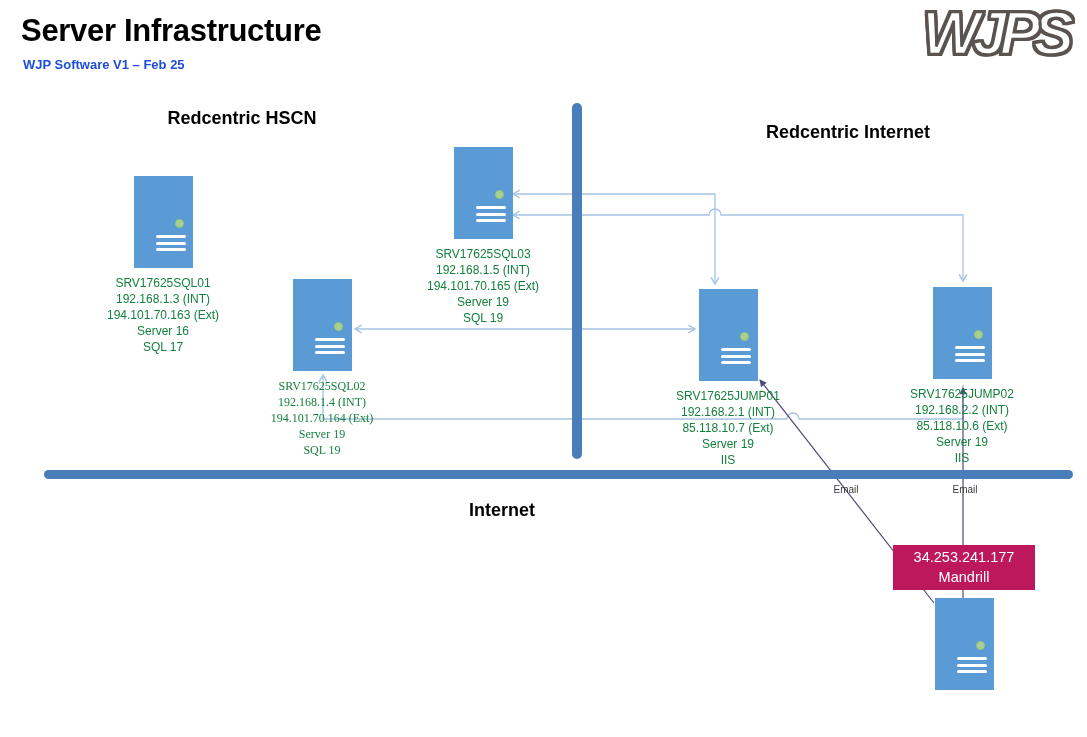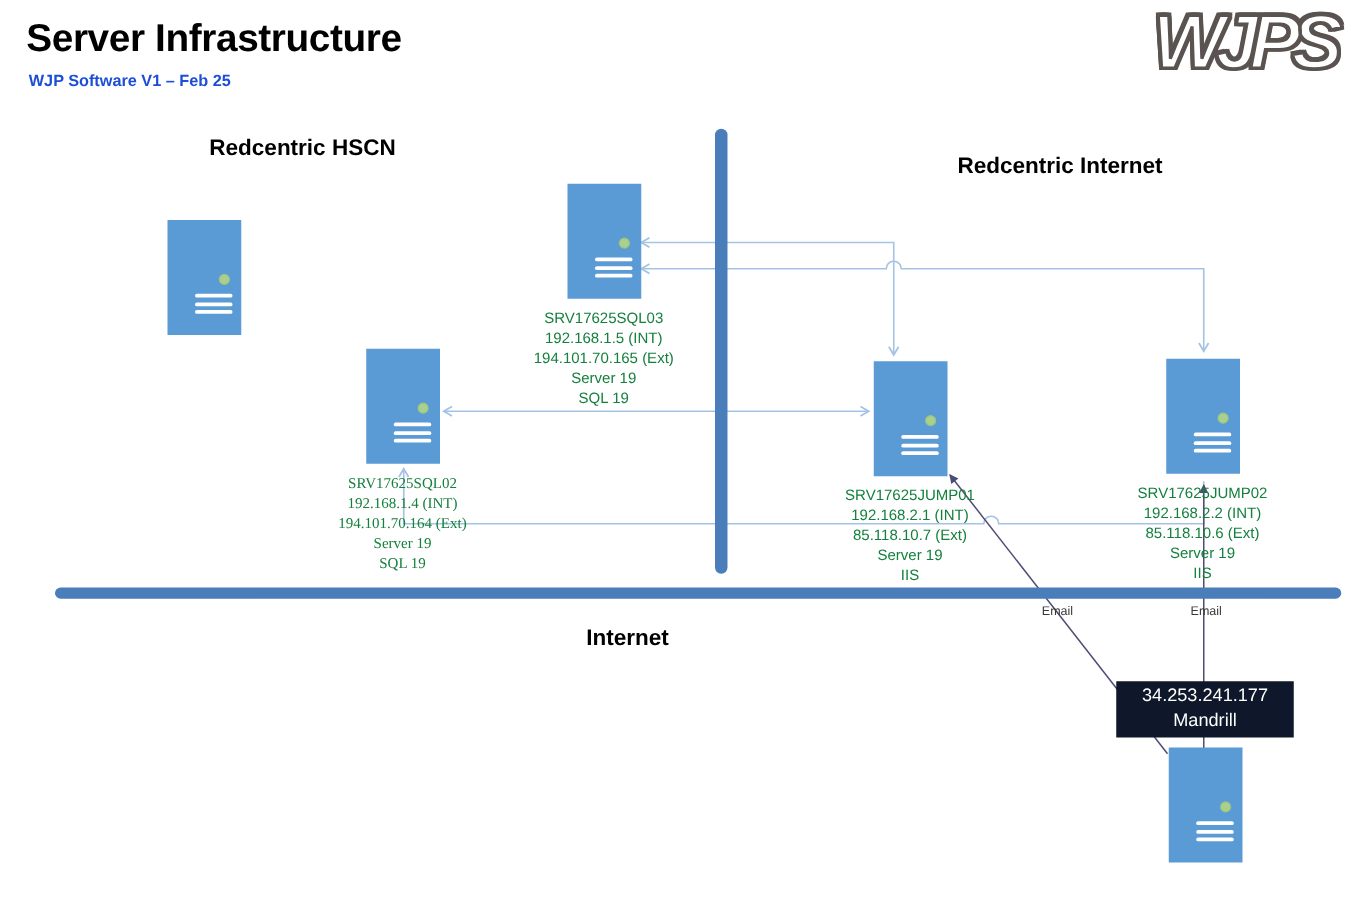--- a/index.html
+++ b/index.html
@@ -37,21 +37,21 @@
   .server { position:absolute; width:160px; text-align:center; z-index:2; }
   .server-box { width:59px; height:92px; background:#5B9BD5; margin:0 auto; position:relative; }
   .led {
     position:absolute; right:9px; top:43px; width:9px; height:9px; border-radius:50%;
     background:#A9D08E; border:1px solid #9cc47f; box-sizing:border-box;
   }
   .vents { position:absolute; left:22px; top:59px; width:30px; }
   .vents i { display:block; height:3px; background:#fff; border-radius:1.5px; margin-bottom:3.5px; }
   .server-label { margin-top:7px; font-size:12px; line-height:16px; color:#15803d; }
   .mandrill {
-    position:absolute; left:893px; top:545px; width:142px; height:43px; background:#0f172a;
+    position:absolute; left:893px; top:545px; width:142px; height:43px; background:#be185d;
     color:#fff; text-align:center; font-size:14.5px; line-height:20px; padding-top:2px;
     box-sizing:content-box; z-index:2;
   }
   .email-label {
     position:absolute; font-size:10px; color:#3b3838; transform:translateX(-50%);
     z-index:3; white-space:nowrap;
   }
 </style>
 </head>
 <body>
@@ -85,20 +85,27 @@
 <div class="hbar"></div>
 
 <div class="server" style="left:83px; top:176px;">
   <div class="server-box">
     <span class="led"></span>
     <span class="vents">
         <i></i>
         <i></i>
         <i></i>
       </span>
+  </div>
+  <div class="server-label">
+    <div>SRV17625SQL01</div>
+    <div>192.168.1.3 (INT)</div>
+    <div>194.101.70.163 (Ext)</div>
+    <div>Server 16</div>
+    <div>SQL 17</div>
   </div>
 </div>
 
 <div class="server" style="left:242px; top:279px;font-family:Liberation Serif, serif;">
   <div class="server-box">
     <span class="led"></span>
     <span class="vents">
         <i></i>
         <i></i>
         <i></i>

